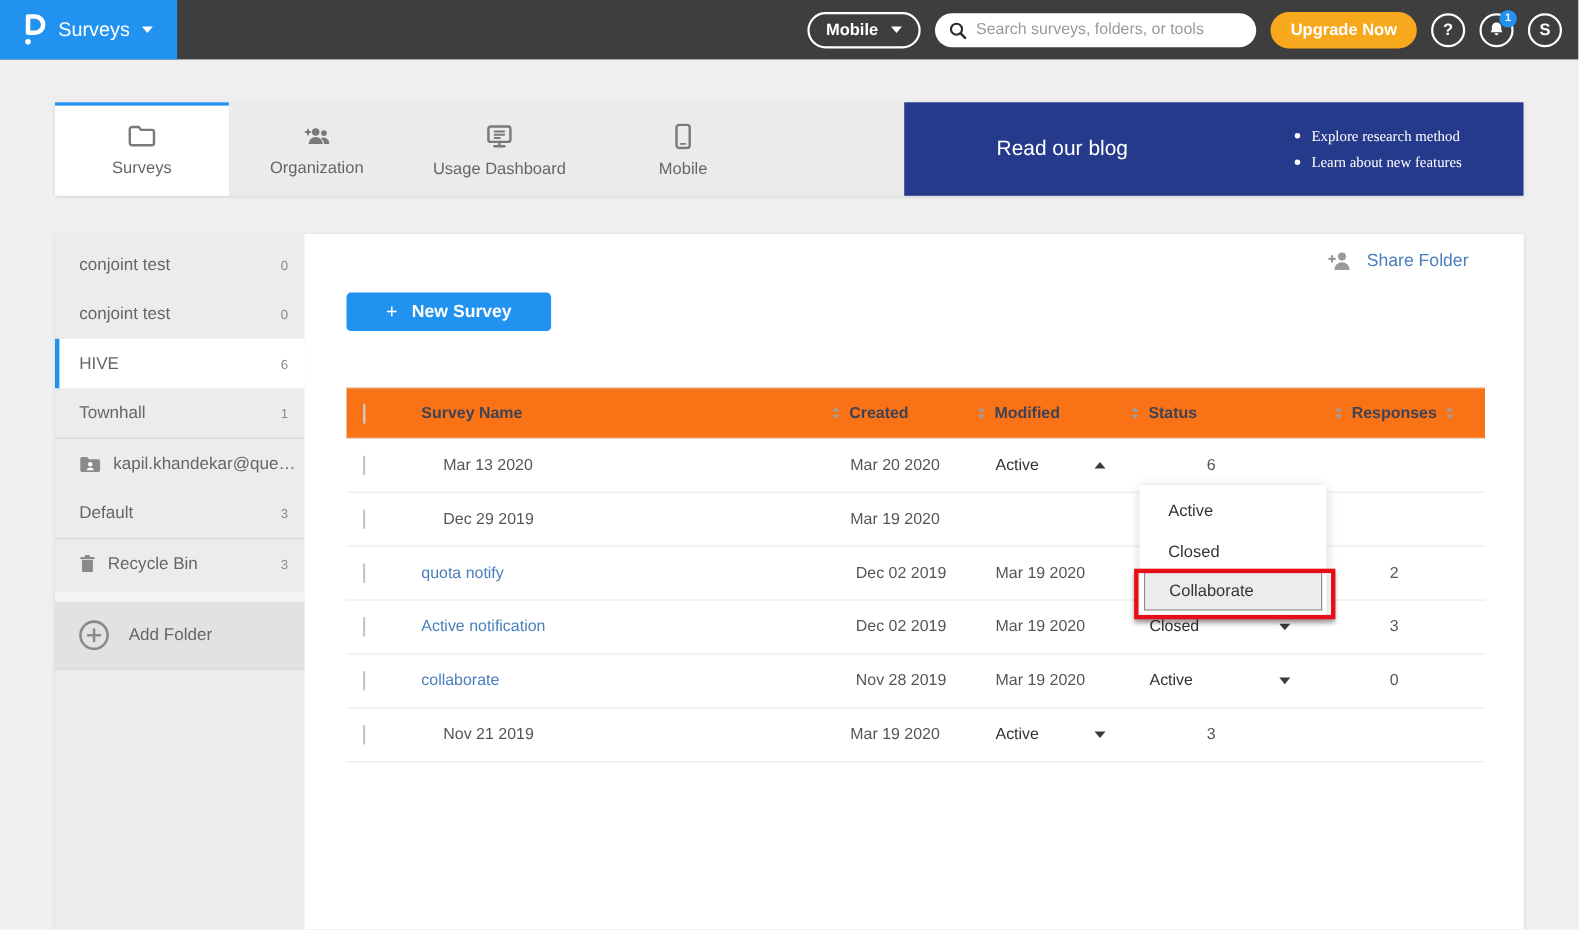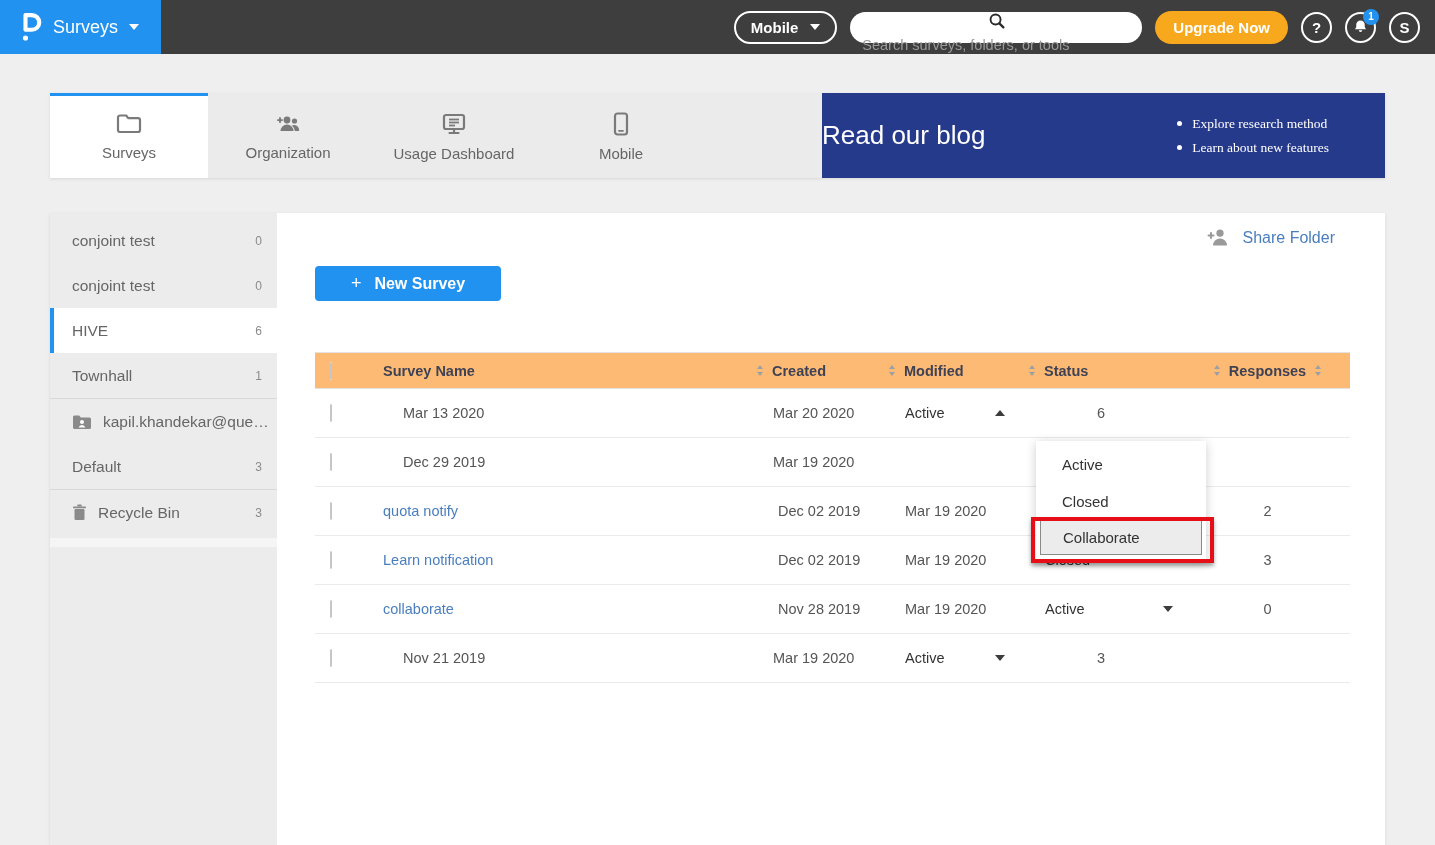--- a/index.html
+++ b/index.html
@@ -9,34 +9,34 @@
     background:#efefef; position:relative; overflow:hidden; color:#555;
   }
 
   
   .topbar { position:absolute; top:0; left:0; width:1435px; height:54px; background:#3e3e3e; display:flex; align-items:center; z-index:10; }
   .logo-block { width:161px; height:54px; background:#2192ef; display:flex; align-items:center; gap:11px; padding-left:20px; cursor:pointer; }
   .logo-block .app-label { color:#fff; font-size:18px; }
   .caret-down-w { width:0;height:0;border-left:5px solid transparent;border-right:5px solid transparent;border-top:6px solid #fff; }
   .topbar-right { margin-left:auto; display:flex; align-items:center; gap:13px; padding-right:15px; }
   .admin-pill { height:33px; border:2px solid #fff; border-radius:17px; color:#fff; font-weight:bold; font-size:15px; display:flex; align-items:center; gap:12px; padding:0 15px; cursor:pointer; }
-  .searchbox { width:292px; height:31px; background:#fff; border-radius:16px; display:flex; align-items:center; gap:8px; padding:0 12px;flex-direction:column; }
+  .searchbox { width:292px; height:31px; background:#fff; border-radius:16px; display:flex; align-items:center; gap:8px; padding:0 12px; }
   .searchbox input { border:none; outline:none; background:transparent; font-size:14.5px; color:#444; width:100%; font-family:inherit; }
   .searchbox input::placeholder { color:#9a9a9a; }
   .upgrade-btn { height:33px; padding:0 18px; background:#f7a81c; border:none; border-radius:17px; color:#fff; font-weight:bold; font-size:15px; display:flex; align-items:center; cursor:pointer; font-family:inherit; }
   .circle-btn { width:31px; height:31px; border:2px solid #fff; border-radius:50%; color:#fff; display:flex; align-items:center; justify-content:center; font-weight:bold; font-size:15px; position:relative; cursor:pointer; background:transparent; }
   .notif-badge { position:absolute; top:-5px; right:-5px; min-width:16px; height:16px; border-radius:8px; background:#2192ef; color:#fff; font-size:10px; font-weight:bold; display:flex; align-items:center; justify-content:center; }
 
   
   .tabcard { position:absolute; left:50px; top:93px; width:1335px; height:85px; background:#ebebeb; display:flex; box-shadow:0 1px 3px rgba(0,0,0,.1); z-index:2; }
   .tab { display:flex; flex-direction:column; align-items:center; justify-content:center; gap:9px; color:#666; font-size:15px; border-top:3px solid transparent; cursor:pointer; }
   .tab.active { background:#fff; border-top-color:#2192ef; }
   .tab-surveys { width:158px; } .tab-org { width:160px; } .tab-usage { width:172px; } .tab-mobile { width:162px; }
   .banner { margin-left:auto; width:563px; background:#263a8c; color:#fff; display:flex; align-items:center; cursor:pointer; }
-  .banner-title { font-size:26px; font-weight:500; }
+  .banner-title { font-size:19px; font-weight:500; margin-left:84px; }
   .banner-bullets { margin-left:auto; margin-right:56px; list-style:none;font-family:Liberation Serif, serif; }
   .banner-bullets li { font-size:13.5px; line-height:24px; display:flex; align-items:center; gap:10px; }
   .banner-bullets li::before { content:""; width:5px; height:5px; border-radius:50%; background:#fff; flex:none; }
 
   
   .contentcard { position:absolute; left:50px; top:213px; width:1335px; height:632px; background:#fff; display:flex; box-shadow:0 1px 3px rgba(0,0,0,.1); }
   .sidebar { width:227px; background:#ececec; flex:none; padding-top:5px; }
   .side-item { height:45px; display:flex; align-items:center; gap:11px; padding:0 15px 0 18px; color:#666; font-size:15.5px; border-left:4px solid transparent; cursor:pointer; }
   .side-item .count { margin-left:auto; font-size:12px; color:#8a8a8a; }
   .side-item.selected { background:#fff; border-left-color:#2192ef; }
@@ -45,21 +45,21 @@
   .add-folder { height:62px; background:#e2e2e2; display:flex; align-items:center; gap:17px; padding-left:21px; color:#666; font-size:15.5px; cursor:pointer; border-bottom:1px solid #d8d8d8; }
 
   
   .main { flex:1; position:relative; background:#fff; }
   .share-link { position:absolute; top:15px; right:50px; display:flex; align-items:center; gap:13px; color:#4a7ebd; font-size:16px; cursor:pointer; }
   .new-survey-btn { position:absolute; left:38px; top:53px; width:186px; height:35px; background:#2192ef; color:#fff; border:none; border-radius:4px; font-size:16px; font-weight:bold; display:flex; align-items:center; justify-content:center; gap:13px; cursor:pointer; font-family:inherit; }
   .new-survey-btn .plus { font-size:18px; font-weight:normal; }
 
   .table { position:absolute; left:38px; right:35px; top:139px; }
   .thead, .trow { display:grid; grid-template-columns:55px 375px 132px 140px 168px 1fr; align-items:center; }
-  .thead { height:37px; background:#fdba74; border-top:1px solid #e3e3e3; border-bottom:1px solid #e3e3e3; color:#3f4254; font-weight:bold; font-size:14.5px; }
+  .thead { height:47px; background:#f97316; border-top:1px solid #e3e3e3; border-bottom:1px solid #e3e3e3; color:#3f4254; font-weight:bold; font-size:14.5px; }
   .trow { height:49px; border-bottom:1px solid #eaeaea; font-size:14.5px; }
   .cb-cell { padding-left:15px; }
   .checkbox { width:16px; height:16px; border:1px solid #c6c6c6; border-radius:2px; background:#fff; cursor:pointer; }
   .name-head { padding-left:13px; }
   .name-cell { padding-left:13px; color:#4a7ebd; cursor:pointer; }
   .h-sort { display:flex; align-items:center; gap:9px; padding-left:12px; }
   .h-resp { justify-content:center; padding-left:0; }
   .sort { display:inline-flex; flex-direction:column; gap:3px; cursor:pointer; }
   .sort i { display:block; width:0; height:0; border-left:3.5px solid transparent; border-right:3.5px solid transparent; }
   .sort .u { border-bottom:4px solid #9aa0a6; }
@@ -218,20 +218,30 @@
         <svg width="15" height="17" viewBox="0 0 15 17" fill="#8a8a8a">
             <rect x="2.5" y="5" width="10" height="11" rx="1.2"></rect>
             <rect x="1" y="2.4" width="13" height="1.9" rx=".9"></rect>
             <rect x="5.2" y=".6" width="4.6" height="1.9" rx=".9"></rect>
           </svg>
       </span>
       <span>Recycle Bin</span>
       <span class="count">3</span>
     </div>
     <div class="side-gap"></div>
+    <div class="add-folder">
+      <span class="icon">
+        <svg width="29" height="29" viewBox="0 0 30 30">
+            <circle cx="15" cy="15" r="12.8" fill="none" stroke="#8a8a8a" stroke-width="2.4"></circle>
+            <line x1="9.5" y1="15" x2="20.5" y2="15" stroke="#8a8a8a" stroke-width="2.4" stroke-linecap="round"></line>
+            <line x1="15" y1="9.5" x2="15" y2="20.5" stroke="#8a8a8a" stroke-width="2.4" stroke-linecap="round"></line>
+          </svg>
+      </span>
+      <span>Add Folder</span>
+    </div>
   </div>
 
   <div class="main">
 
     <div class="share-link">
       <span class="icon">
         <svg width="24" height="19" viewBox="0 0 24 19" fill="#9a9a9a">
             <circle cx="14" cy="5.2" r="3.6"></circle>
             <path d="M7 17.5 a7 7 0 0 1 14 0 z"></path>
             <rect x="1.5" y="6.4" width="7" height="2" rx="1"></rect>
@@ -314,21 +324,21 @@
         <div class="modified-cell">Mar 19 2020</div>
         <div class="status-cell">
           <span></span>
           <span class="caret-dn hidden"></span>
         </div>
         <div class="resp-cell">2</div>
       </div>
 
       <div class="trow">
         <div class="cb-cell"><span class="checkbox"></span></div>
-        <div class="name-cell">Learn notification</div>
+        <div class="name-cell">Active notification</div>
         <div class="created-cell">Dec 02 2019</div>
         <div class="modified-cell">Mar 19 2020</div>
         <div class="status-cell">
           <span>Closed</span>
           <span class="caret-dn"></span>
         </div>
         <div class="resp-cell">3</div>
       </div>
 
       <div class="trow">

